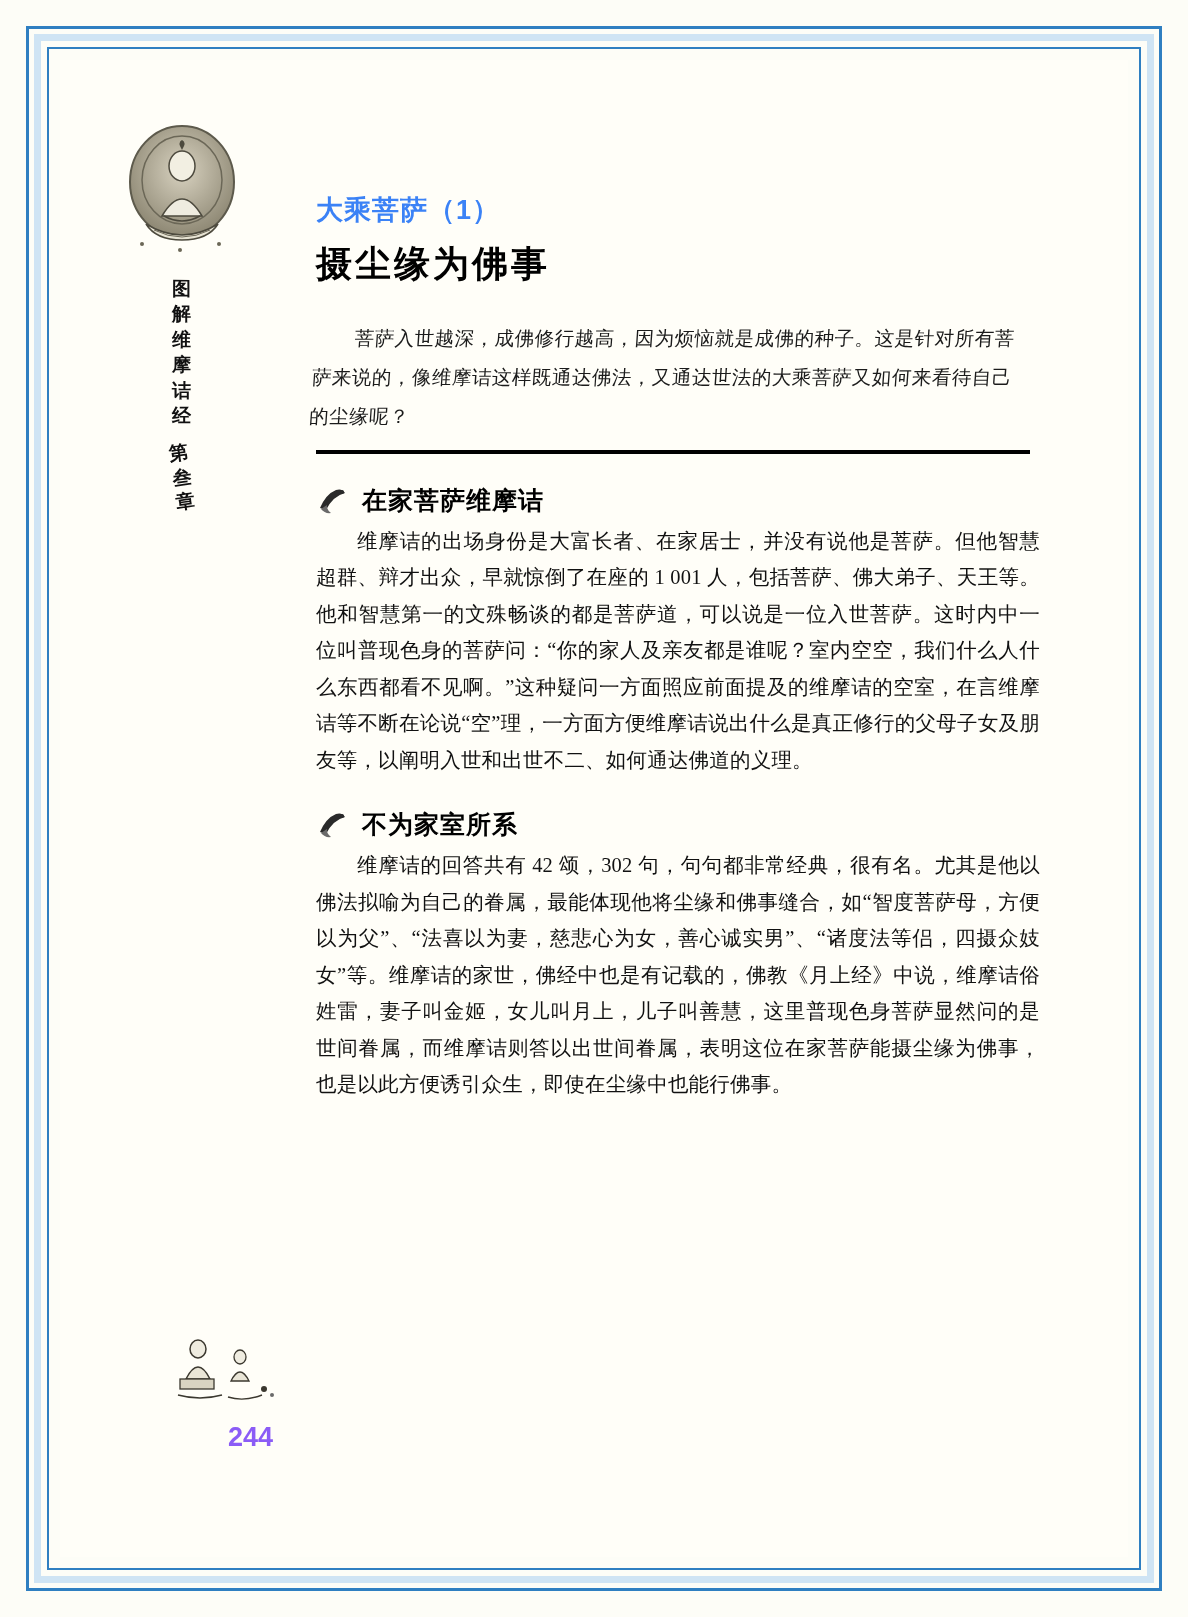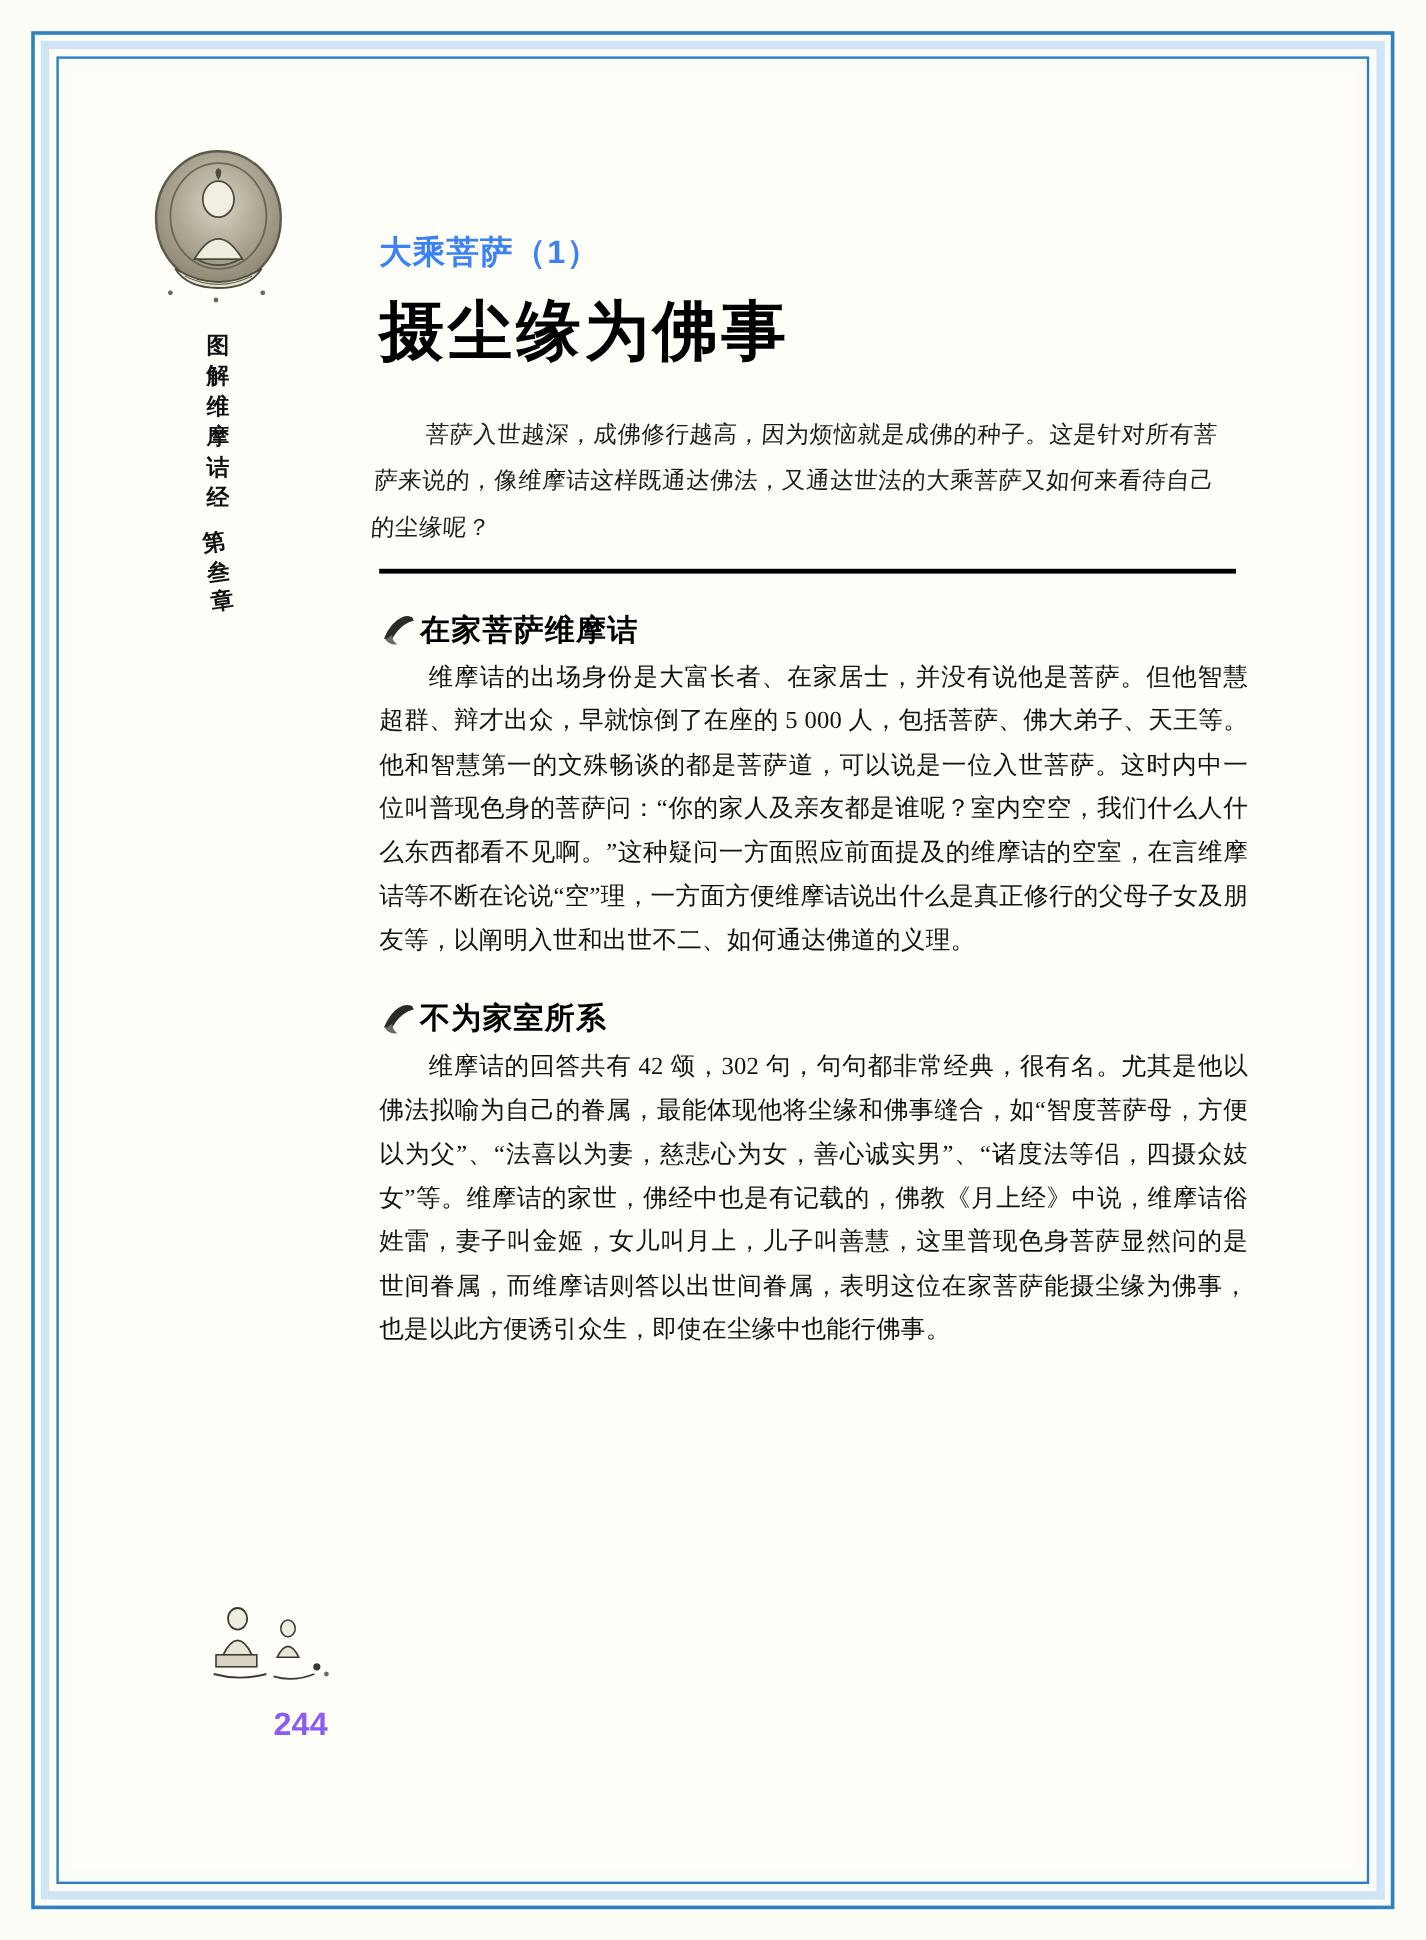--- a/index.html
+++ b/index.html
@@ -98,21 +98,21 @@
   }
   .kicker {
     font-size: 27px;
     font-weight: bold;
     color: #3b82f6;
     letter-spacing: 1px;
     font-family: "Liberation Sans", sans-serif;
   }
   .title {
     margin-top: 12px;
-    font-size: 54px;
+    font-size: 36px;
     font-weight: bold;
     color: #000;
     letter-spacing: 3px;
     font-family: "Liberation Sans", sans-serif;
   }
   .lede {
     margin-top: 30px;
     font-size: 19.5px;
     line-height: 2.0;
     color: #1b1b1b;
@@ -129,20 +129,21 @@
     height: 4px;
     background: #000;
   }
 
   .section {
     margin-top: 30px;
   }
   .sec-head {
     display: flex;
     align-items: center;
+    gap: 12px;
     margin-bottom: 6px;
   }
   .sec-icon {
     width: 34px;
     height: 30px;
     flex: 0 0 auto;
   }
   .sec-title {
     font-size: 25px;
     font-weight: bold;
@@ -243,21 +244,21 @@
         <div class="sec-head">
           <span class="sec-icon">
             <svg width="34" height="30" viewBox="0 0 34 30">
               <path d="M4 22 q6 -14 16 -18 q6 -2 9 3 q-12 3 -19 17 z" fill="#2a2a2a"></path>
               <path d="M5 23 q4 5 10 4 q-5 -4 -4 -8 z" fill="#6a6a6a"></path>
               <circle cx="26" cy="6" r="2" fill="#2a2a2a"></circle>
             </svg>
           </span>
           <span class="sec-title">在家菩萨维摩诘</span>
         </div>
-        <p class="para">维摩诘的出场身份是大富长者、在家居士，并没有说他是菩萨。但他智慧超群、辩才出众，早就惊倒了在座的 5 000 人，包括菩萨、佛大弟子、天王等。他和智慧第一的文殊畅谈的都是菩萨道，可以说是一位入世菩萨。这时内中一位叫普现色身的菩萨问：“你的家人及亲友都是谁呢？室内空空，我们什么人什么东西都看不见啊。”这种疑问一方面照应前面提及的维摩诘的空室，在言维摩诘等不断在论说“空”理，一方面方便维摩诘说出什么是真正修行的父母子女及朋友等，以阐明入世和出世不二、如何通达佛道的义理。</p>
+        <p class="para">维摩诘的出场身份是大富长者、在家居士，并没有说他是菩萨。但他智慧超群、辩才出众，早就惊倒了在座的 1 001 人，包括菩萨、佛大弟子、天王等。他和智慧第一的文殊畅谈的都是菩萨道，可以说是一位入世菩萨。这时内中一位叫普现色身的菩萨问：“你的家人及亲友都是谁呢？室内空空，我们什么人什么东西都看不见啊。”这种疑问一方面照应前面提及的维摩诘的空室，在言维摩诘等不断在论说“空”理，一方面方便维摩诘说出什么是真正修行的父母子女及朋友等，以阐明入世和出世不二、如何通达佛道的义理。</p>
       </div>
 
       <div class="section">
         <div class="sec-head">
           <span class="sec-icon">
             <svg width="34" height="30" viewBox="0 0 34 30">
               <path d="M4 22 q6 -14 16 -18 q6 -2 9 3 q-12 3 -19 17 z" fill="#2a2a2a"></path>
               <path d="M5 23 q4 5 10 4 q-5 -4 -4 -8 z" fill="#6a6a6a"></path>
               <circle cx="26" cy="6" r="2" fill="#2a2a2a"></circle>
             </svg>

